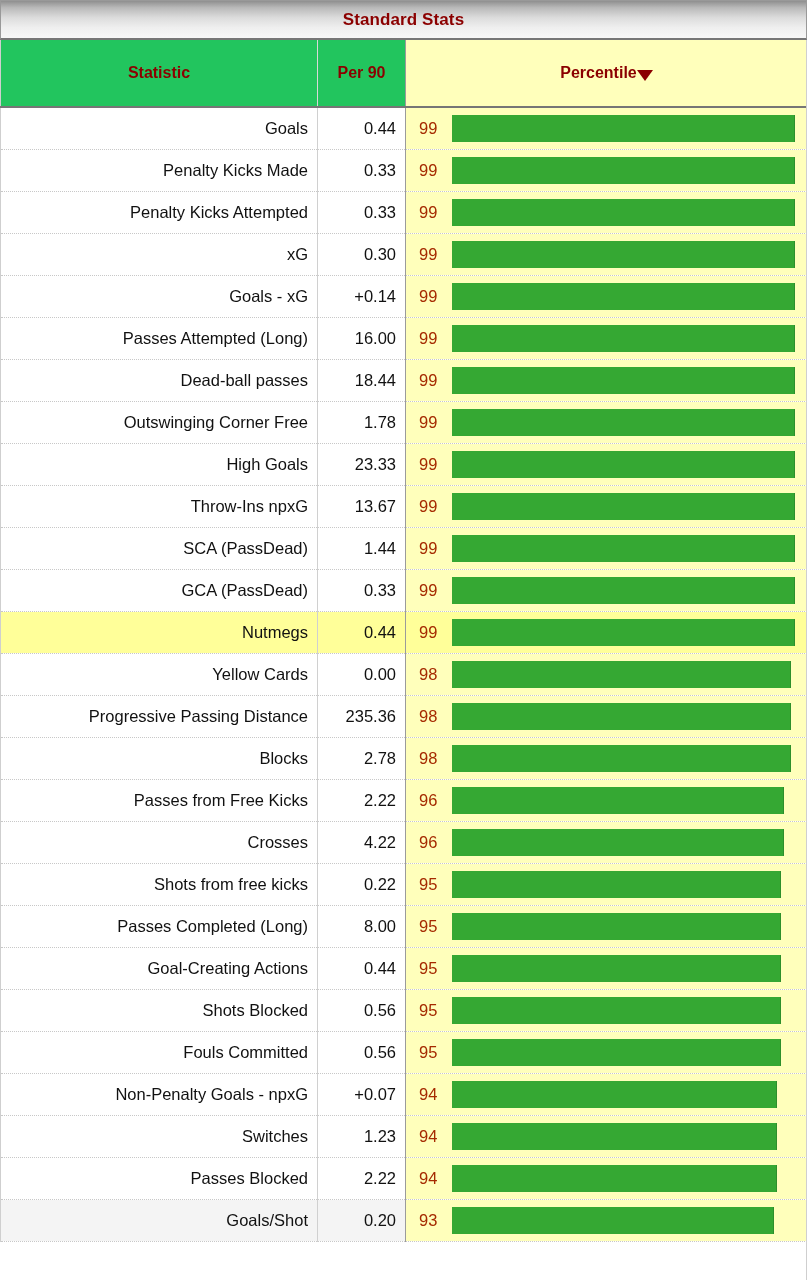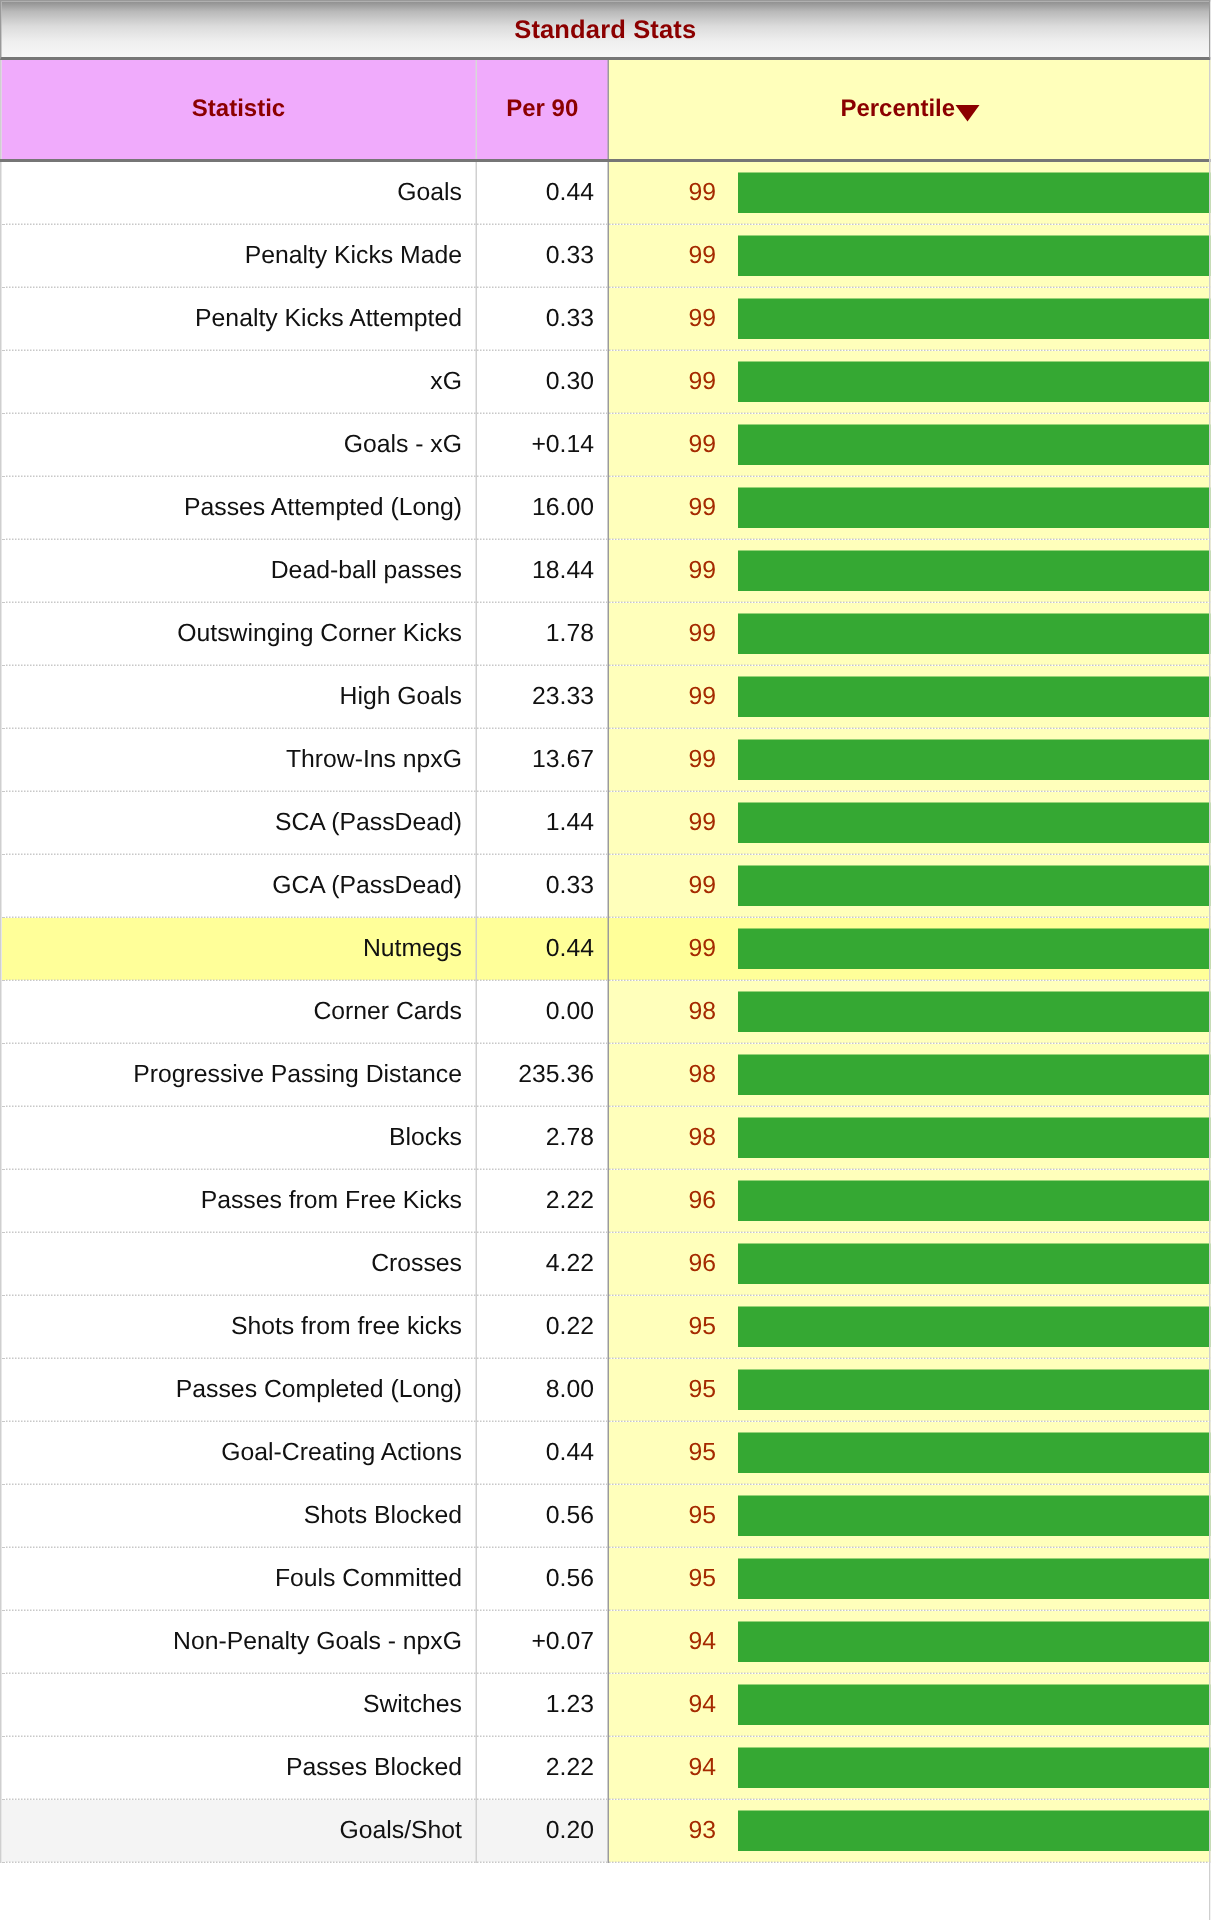--- a/index.html
+++ b/index.html
@@ -46,21 +46,21 @@
     width: 807px;
     table-layout: fixed;
     font-size: 16px;
   }
 
   col.c-stat  { width: 317px; }
   col.c-per90 { width: 88px;  }
   col.c-pct   { width: 402px; }
 
   thead th {
-    background: #f0abfc;
+    background: #22c55e;
     color: #8b0000;
     font-weight: bold;
     font-size: 16px;
     padding: 0;
     height: 66px;
     border-bottom: 2px solid #767676;
     vertical-align: middle;
   }
   thead th.th-stat {
     text-align: center;
@@ -143,21 +143,20 @@
   }
   .pct-num {
     width: 46px;
     min-width: 46px;
     text-align: left;
     padding-left: 13px;
     box-sizing: border-box;
     color: #a52a00;
     font-size: 16.5px;
     font-weight: normal;
-    margin-left: 40px;
   }
   .pct-barbox {
     flex: 1 1 auto;
     height: 41px;
     display: flex;
     align-items: center;
     padding-right: 10px;
     box-sizing: border-box;
   }
   .pct-bar {
@@ -281,21 +280,21 @@
           <td class="cell-pct">
             <div class="pct-inner">
               <span class="pct-num">99</span>
               <div class="pct-barbox">
                 <div class="pct-bar" style="width: 341.55px; background: rgb(53, 168, 51);"></div>
               </div>
             </div>
           </td>
         </tr>
         <tr>
-          <td class="cell-stat">Outswinging Corner Kicks</td>
+          <td class="cell-stat">Outswinging Corner Free</td>
           <td class="cell-per90">1.78</td>
           <td class="cell-pct">
             <div class="pct-inner">
               <span class="pct-num">99</span>
               <div class="pct-barbox">
                 <div class="pct-bar" style="width: 341.55px; background: rgb(53, 168, 51);"></div>
               </div>
             </div>
           </td>
         </tr>
@@ -353,21 +352,21 @@
           <td class="cell-pct">
             <div class="pct-inner">
               <span class="pct-num">99</span>
               <div class="pct-barbox">
                 <div class="pct-bar" style="width: 341.55px; background: rgb(53, 168, 51);"></div>
               </div>
             </div>
           </td>
         </tr>
         <tr>
-          <td class="cell-stat">Corner Cards</td>
+          <td class="cell-stat">Yellow Cards</td>
           <td class="cell-per90">0.00</td>
           <td class="cell-pct">
             <div class="pct-inner">
               <span class="pct-num">98</span>
               <div class="pct-barbox">
                 <div class="pct-bar" style="width: 338.1px; background: rgb(53, 168, 51);"></div>
               </div>
             </div>
           </td>
         </tr>

